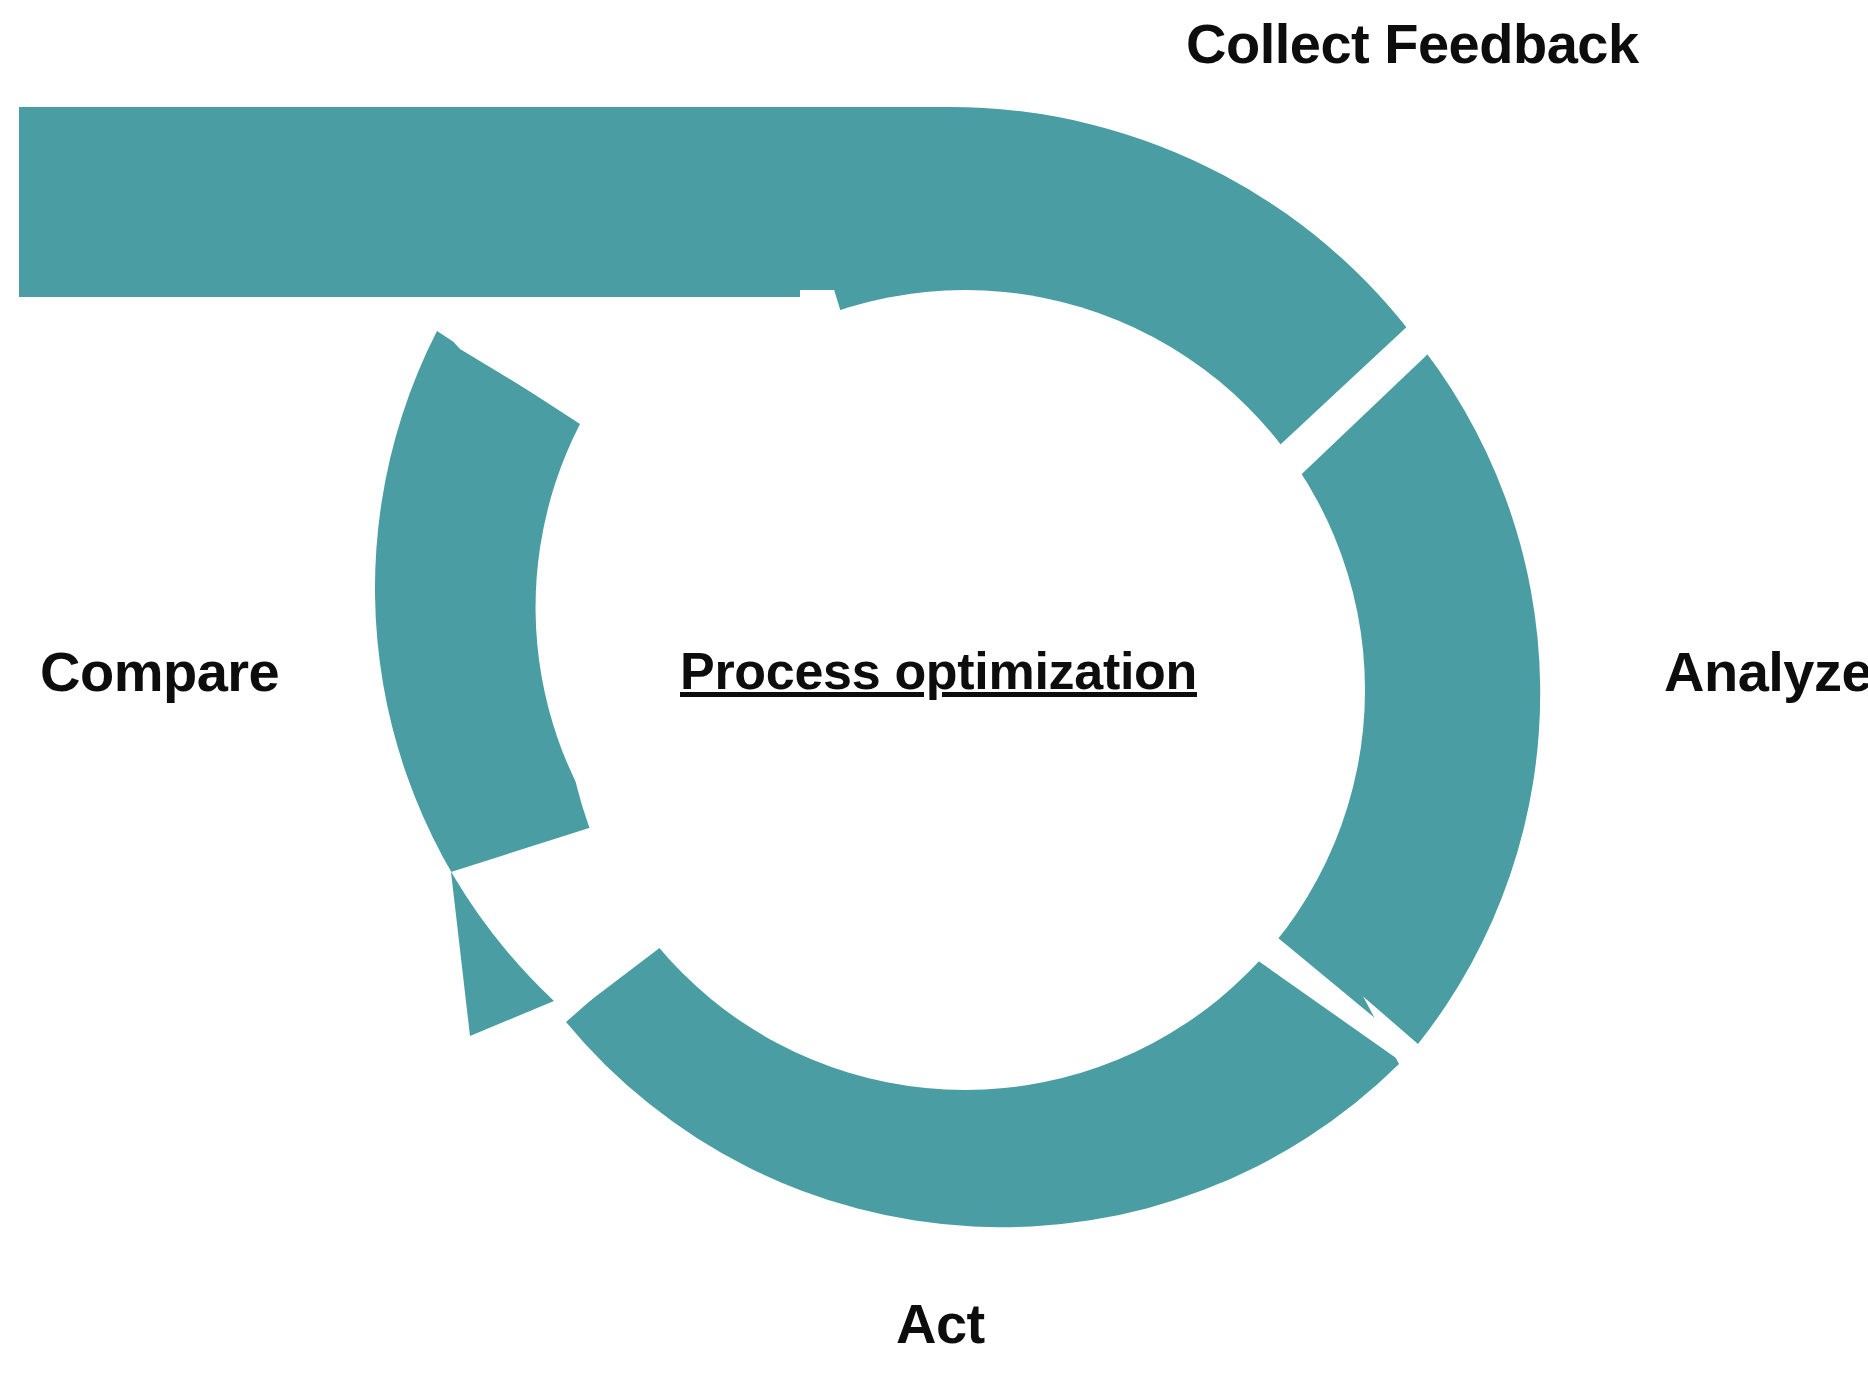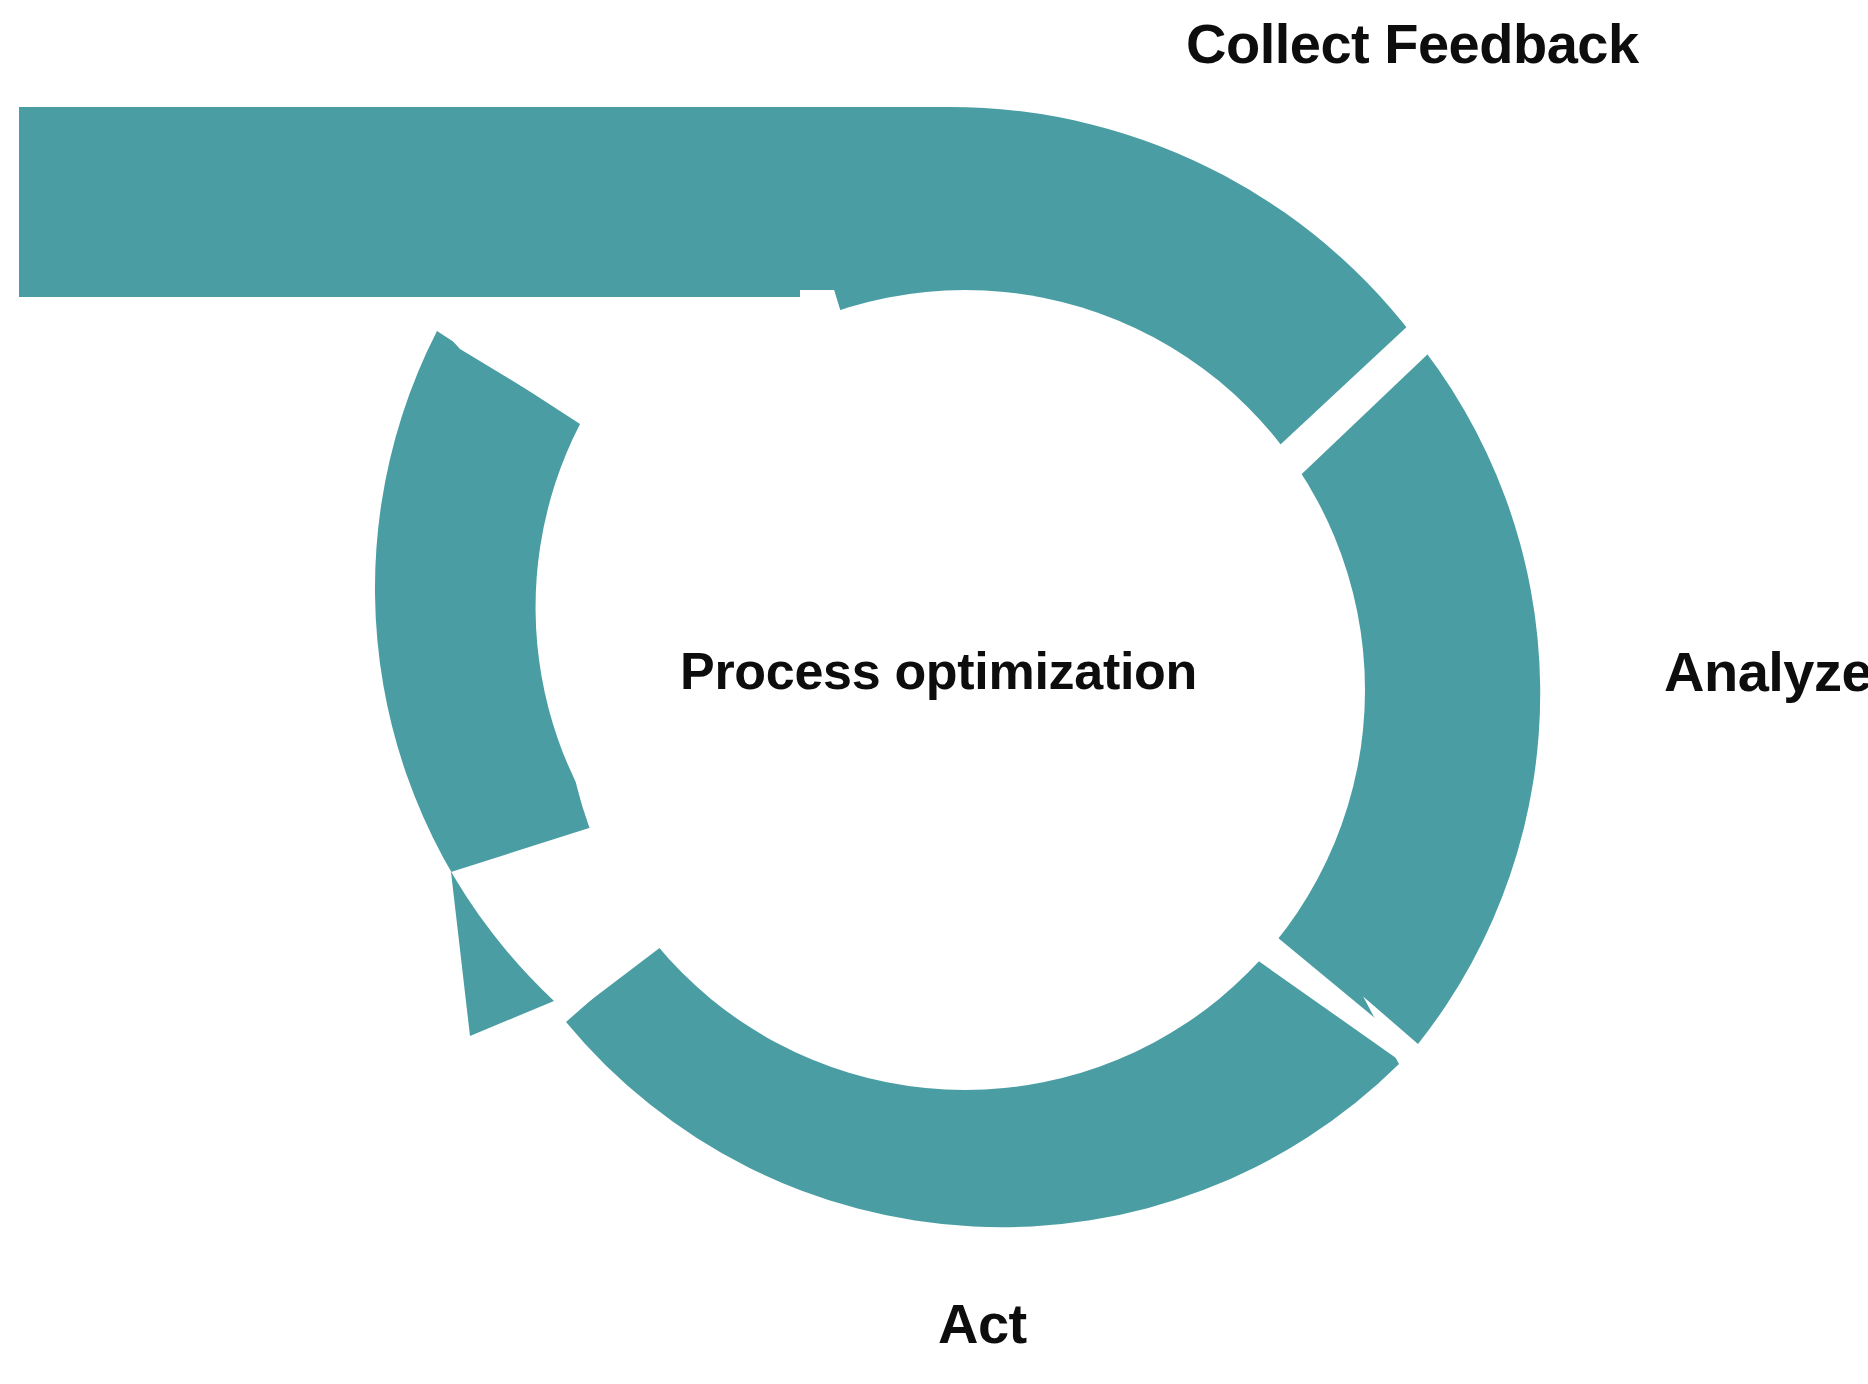--- a/index.html
+++ b/index.html
@@ -37,36 +37,37 @@
     white-space: nowrap;
     line-height: 1;
   }
   .label-outer {
     font-size: 56px;
     letter-spacing: -0.5px;
   }
   .label-center {
     font-size: 52px;
     letter-spacing: -0.3px;
+    text-decoration: underline;
   }
   
   #label-collect-feedback {
     left: 1186px;
     top: 16px;
   }
   #label-analyze {
     left: 1632px;
     top: 644px;
   }
   #label-compare {
     left: 40px;
     top: 644px;
   }
   #label-act {
-    left: 938px;
+    left: 896px;
     top: 1296px;
   }
   #label-center {
     left: 680px;
     top: 645px;
   }
 </style>
 </head>
 <body style="background: rgb(255, 255, 255);">
 
@@ -165,16 +166,17 @@
 
     <circle cx="965" cy="690" r="400" fill="#ffffff"></circle>
   </svg>
 
   <div class="label label-outer" id="label-collect-feedback" style="color: rgb(13, 13, 13);">Collect Feedback</div>
 
   <div class="label label-outer" id="label-analyze" style="color: rgb(13, 13, 13); margin-left: 32px;">Analyze</div>
 
   <div class="label label-outer" id="label-act" style="color: rgb(13, 13, 13);">Act</div>
 
+  <div class="label label-outer" id="label-compare" style="color: rgb(13, 13, 13);">Compare</div>
 
   <div class="label label-center" id="label-center" style="color: rgb(13, 13, 13);">Process optimization</div>
 
 </div>
 
 </body></html>

